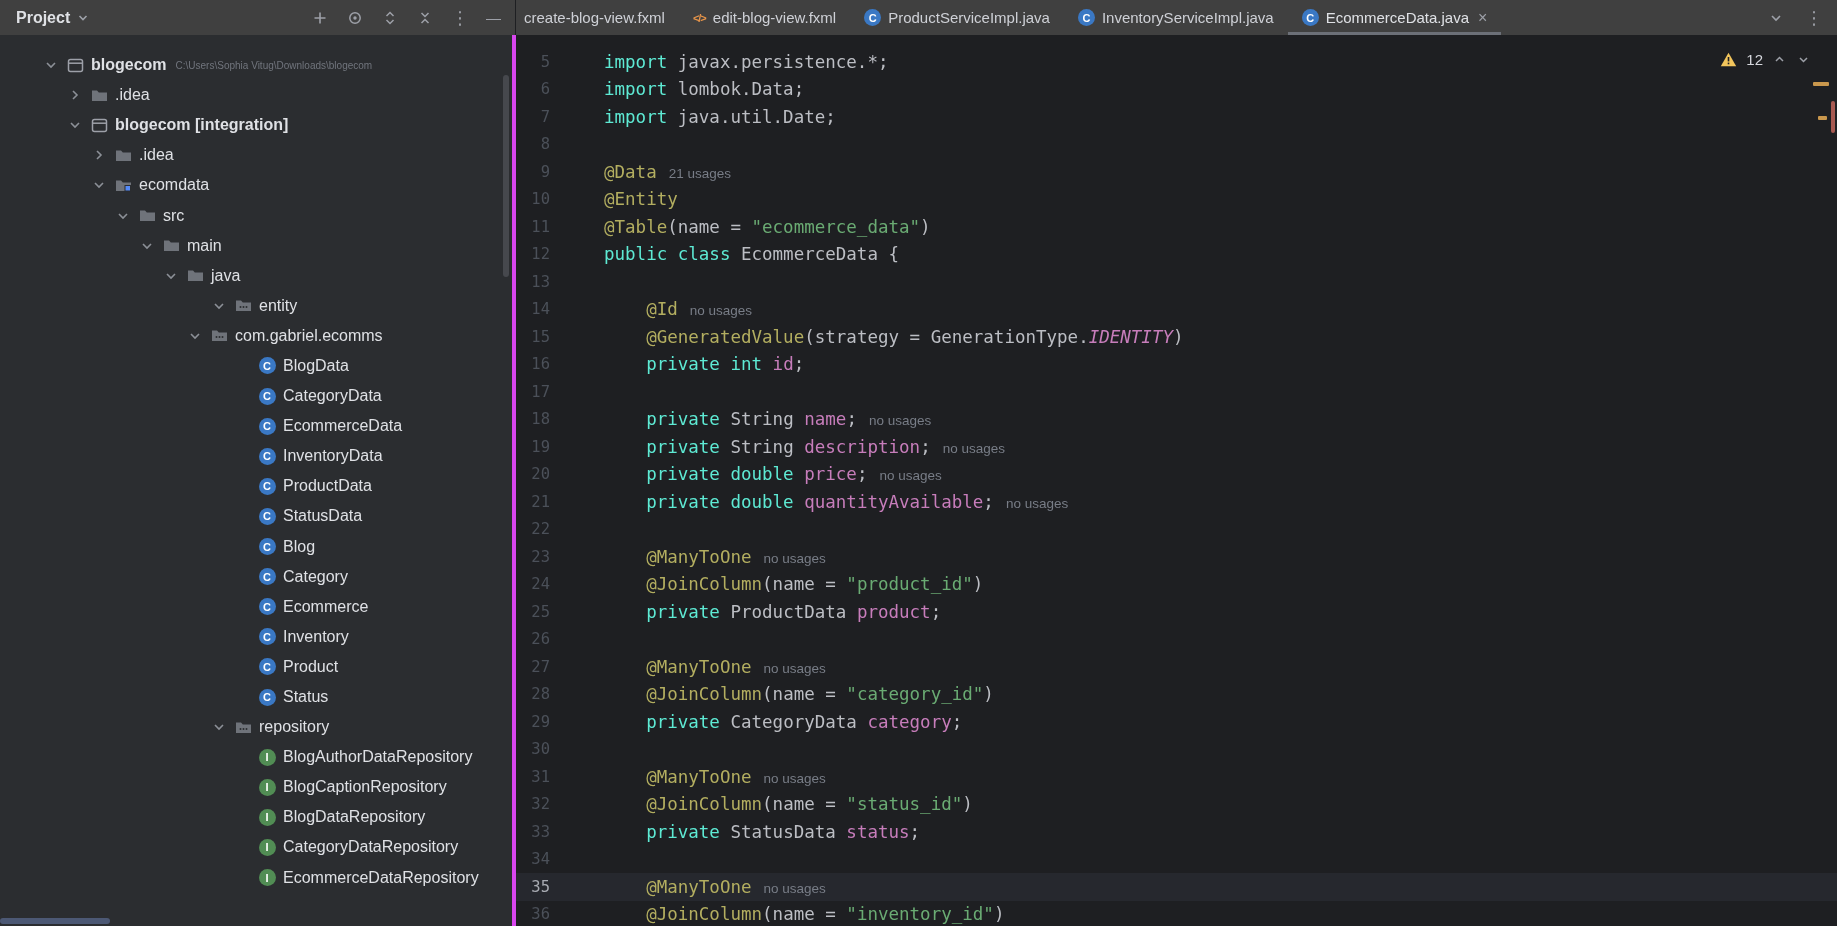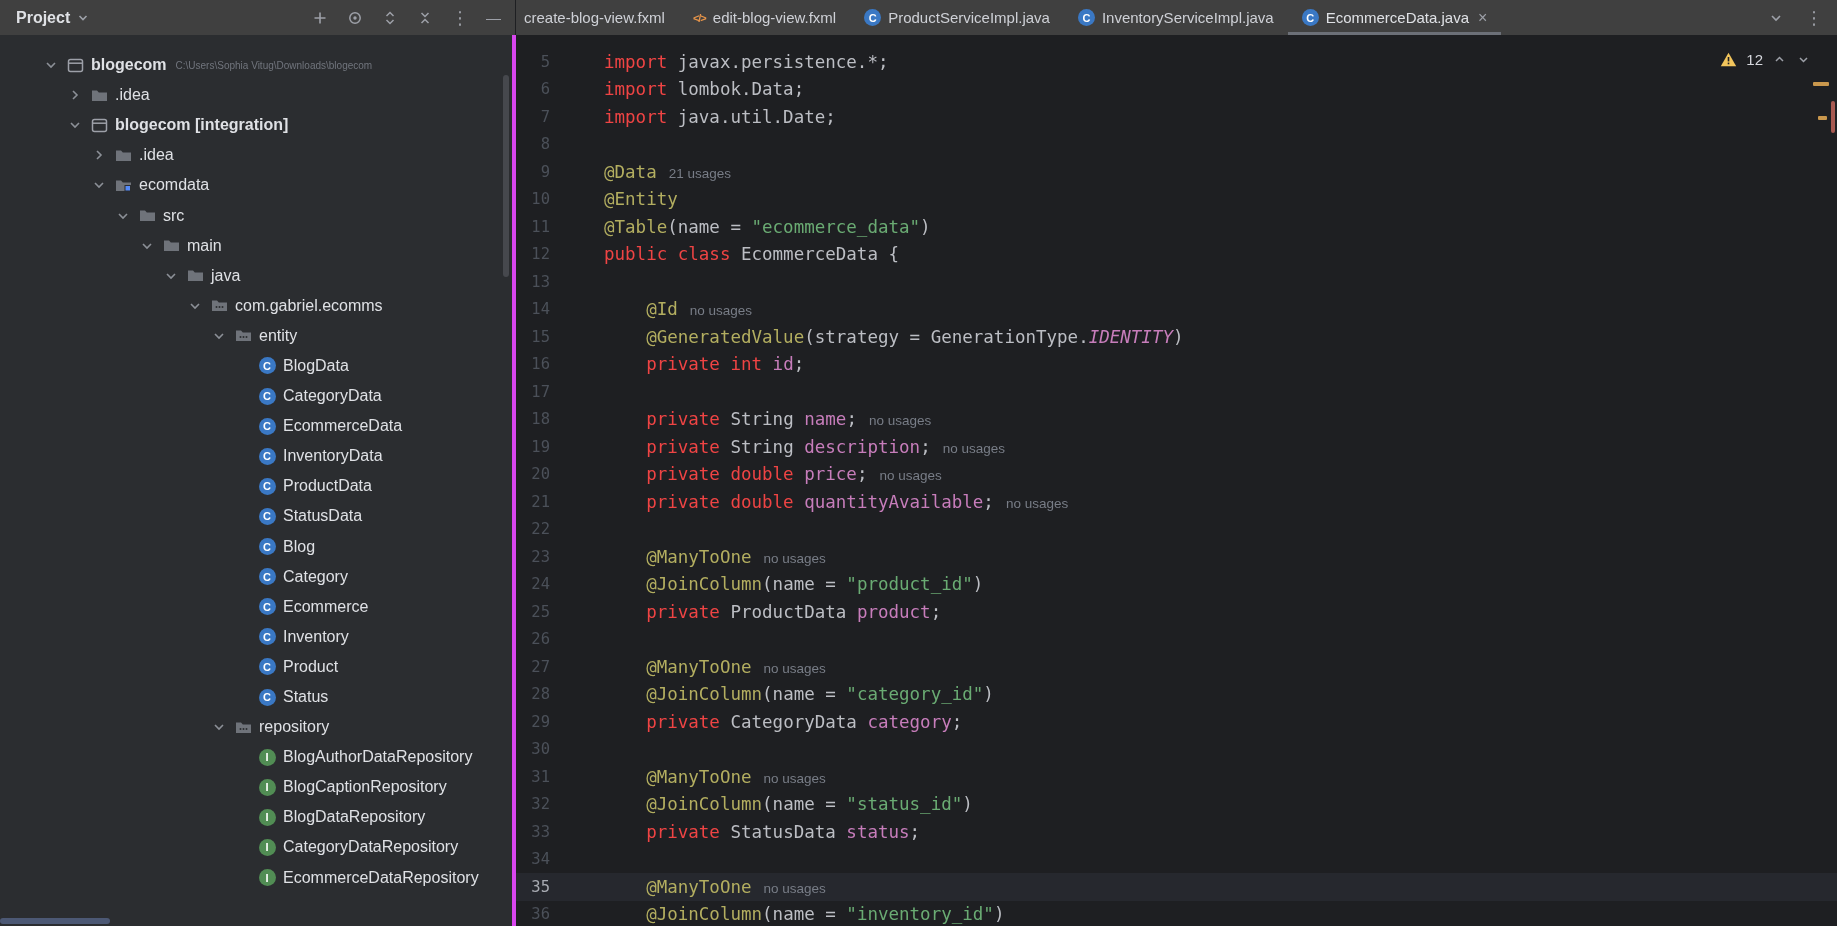--- a/index.html
+++ b/index.html
@@ -53,21 +53,21 @@
 
   
   .editor{flex:1;position:relative;background:#1e1f22;overflow:hidden;}
   .code-area{padding-top:13px;font-family:"DejaVu Sans Mono",monospace;font-size:17.5px;}
   .code-line{display:flex;align-items:center;height:27.5px;}
   .code-line.current{background:#26282e;}
   .gutter{width:88px;flex:none;text-align:right;padding-right:54px;color:#4b5059;
     font-size:15.5px;}
   .code-line.current .gutter{color:#a8abb2;}
   .code{flex:none;white-space:pre;}
-  .tk-kw{color:#ef4444;margin-top:45px;}
+  .tk-kw{color:#5eead4;margin-top:45px;}
   .tk-ann{color:#b3ae60;}
   .tk-str{color:#6aab73;}
   .tk-pl{color:#bcbec4;}
   .tk-fld{color:#c77dbb;}
   .tk-sfld{color:#c77dbb;font-style:italic;}
   .tk-hint{color:#787d87;font-family:"Liberation Sans",sans-serif;font-size:13.5px;
     margin-left:12px;}
 
   .inspection-widget{position:absolute;top:16px;right:26px;display:flex;
     align-items:center;gap:9px;font-size:15px;color:#d5d7dd;cursor:pointer;}
@@ -290,59 +290,59 @@
             </span>
             <span class="slot">
               <span class="ibtn">
                 <svg width="19" height="19" viewBox="0 0 19 19">
                   <path d="M2 4.5h5l1.8 2h8.2v8.5H2z" fill="#6f737a"></path>
                 </svg>
               </span>
             </span>
             <span class="tree-label">java</span>
           </div>
-          <div class="tree-row" style="padding-left: 153px;">
+          <div class="tree-row" style="padding-left: 177px;">
             <span class="slot">
               <span class="ibtn">
                 <svg width="18" height="18" viewBox="0 0 18 18">
                   <path d="M5 7l4 4 4-4" fill="none" stroke="#8c9097" stroke-width="1.6"></path>
                 </svg>
               </span>
             </span>
             <span class="slot">
               <span class="ibtn">
                 <svg width="19" height="19" viewBox="0 0 19 19">
                   <path d="M2 4.5h5l1.8 2h8.2v8.5H2z" fill="#6f737a"></path>
                   <circle cx="6.5" cy="11" r="1" fill="#2b2d30"></circle>
                   <circle cx="9.5" cy="11" r="1" fill="#2b2d30"></circle>
                   <circle cx="12.5" cy="11" r="1" fill="#2b2d30"></circle>
                 </svg>
               </span>
             </span>
-            <span class="tree-label">com.gabriel.ecomms</span>
-          </div>
-          <div class="tree-row" style="padding-left: 177px;">
+            <span class="tree-label">entity</span>
+          </div>
+          <div class="tree-row" style="padding-left: 153px;">
             <span class="slot">
               <span class="ibtn">
                 <svg width="18" height="18" viewBox="0 0 18 18">
                   <path d="M5 7l4 4 4-4" fill="none" stroke="#8c9097" stroke-width="1.6"></path>
                 </svg>
               </span>
             </span>
             <span class="slot">
               <span class="ibtn">
                 <svg width="19" height="19" viewBox="0 0 19 19">
                   <path d="M2 4.5h5l1.8 2h8.2v8.5H2z" fill="#6f737a"></path>
                   <circle cx="6.5" cy="11" r="1" fill="#2b2d30"></circle>
                   <circle cx="9.5" cy="11" r="1" fill="#2b2d30"></circle>
                   <circle cx="12.5" cy="11" r="1" fill="#2b2d30"></circle>
                 </svg>
               </span>
             </span>
-            <span class="tree-label">entity</span>
+            <span class="tree-label">com.gabriel.ecomms</span>
           </div>
           <div class="tree-row" style="padding-left: 201px;">
             <span class="slot"></span>
             <span class="slot">
               <span class="glyph-icon" style="background:#3a78c4">C</span>
             </span>
             <span class="tree-label">BlogData</span>
           </div>
           <div class="tree-row" style="padding-left: 201px;">
             <span class="slot"></span>

